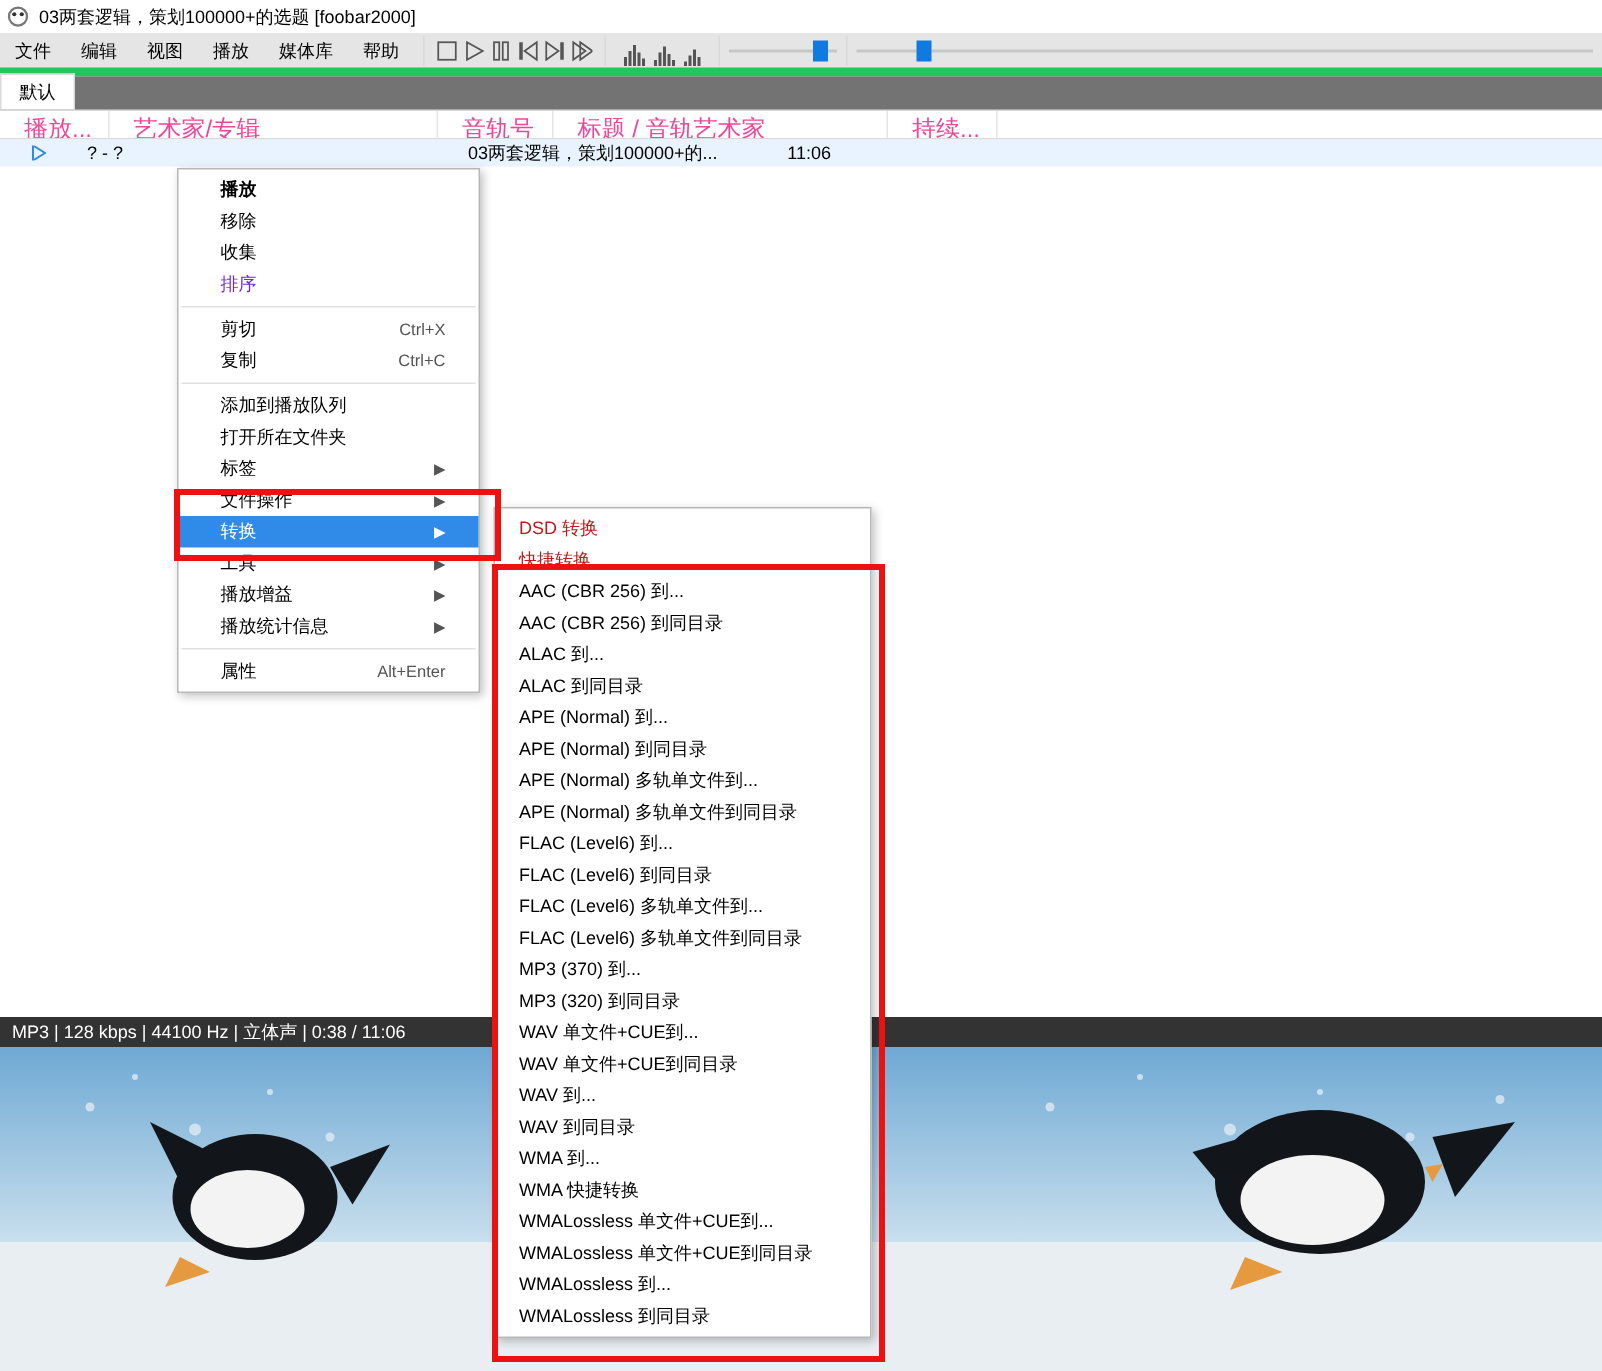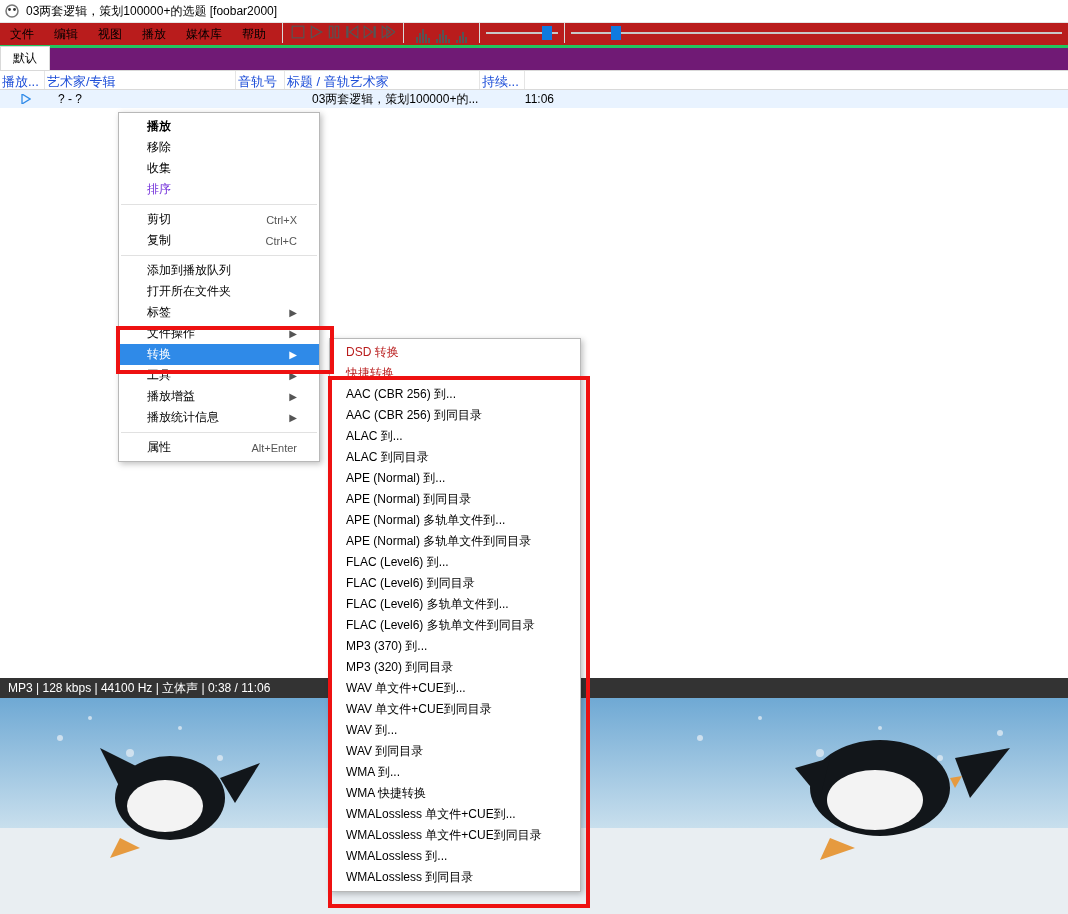--- a/index.html
+++ b/index.html
@@ -1,31 +1,31 @@
 <!DOCTYPE html>
 <html><head>
 <meta charset="utf-8">
 <style>
   html,body{margin:0;padding:0;font-family:"Microsoft YaHei","Segoe UI",Arial,sans-serif;font-size:12px;color:#000;background:#fff;width:1068px;height:914px;overflow:hidden;position:relative}
   .titlebar{height:22px;display:flex;align-items:center;padding:0 4px;background:#fff}
   .titlebar .logo{width:16px;height:16px;margin-right:6px;display:inline-block}
-  .menubar{height:22px;display:flex;background:#b91c1c;border-top:1px solid #e5e5e5;border-bottom:3px solid #22c55e}
+  .menubar{height:22px;display:flex;align-items:center;background:#e5e5e5;border-top:1px solid #e5e5e5;border-bottom:6px solid #22c55e}
   .menubar .mitem{padding:3px 10px;cursor:default}
   .tsep{width:1px;height:20px;background:#d9d9d9;margin:0 6px}
   .tbtn{width:18px;height:18px;display:flex;align-items:center;justify-content:center;color:#555}
   .tbtn svg{width:14px;height:14px;display:block}
   .vis{display:flex;align-items:flex-end;gap:1px;height:20px;margin:0 6px}
   .vis span{display:inline-block;width:2px;background:#555}
   .slider{position:relative;height:20px;display:flex;align-items:center}
   .slider .track{height:2px;background:#c7c7c7;width:100%}
   .slider .thumb{position:absolute;top:3px;width:10px;height:14px;background:#0f7adf}
-  .tabs{height:22px;display:flex;align-items:flex-end;background:#701a75;border-bottom:1px solid #d9d9d9}
+  .tabs{height:22px;display:flex;align-items:flex-end;background:#737373;border-bottom:1px solid #d9d9d9}
   .tab{padding:3px 12px;border:1px solid #d9d9d9;border-bottom:none;background:#fff;font-size:12px}
   .cols{display:flex;height:18px;border-bottom:1px solid #d9d9d9;background:#fff}
-  .col{border-right:1px solid #e5e5e5;padding:2px 2px;color:#1d4ed8;font-size:13px;white-space:nowrap;overflow:hidden}
+  .col{border-right:1px solid #e5e5e5;padding:2px 16px;color:#ec4899;font-size:16px;white-space:nowrap;overflow:hidden}
   .row{display:flex;height:18px;align-items:center;background:#e9f3ff}
   .cell{padding:1px 6px;font-size:12px;white-space:nowrap;overflow:hidden}
   .playicon{display:inline-flex;width:14px;height:14px;align-items:center;justify-content:center}
   .playicon svg{width:10px;height:10px}
   .ctxmenu{position:absolute;background:#fff;border:1px solid #b8b8b8;box-shadow:2px 2px 6px rgba(0,0,0,.25);padding:3px 0;min-width:200px;z-index:10}
   .ctxmenu .item{display:flex;align-items:center;justify-content:space-between;padding:2px 22px 2px 28px;font-size:12px;color:#000;white-space:nowrap}
   .ctxmenu .item.disabled{color:#6d28d9}
   .ctxmenu .item.hi{background:#2f8ae8;color:#fff}
   .ctxmenu .sep{height:1px;background:#e1e1e1;margin:4px 2px}
   .ctxmenu .item .arrow{font-size:10px;color:#555;margin-left:14px}

